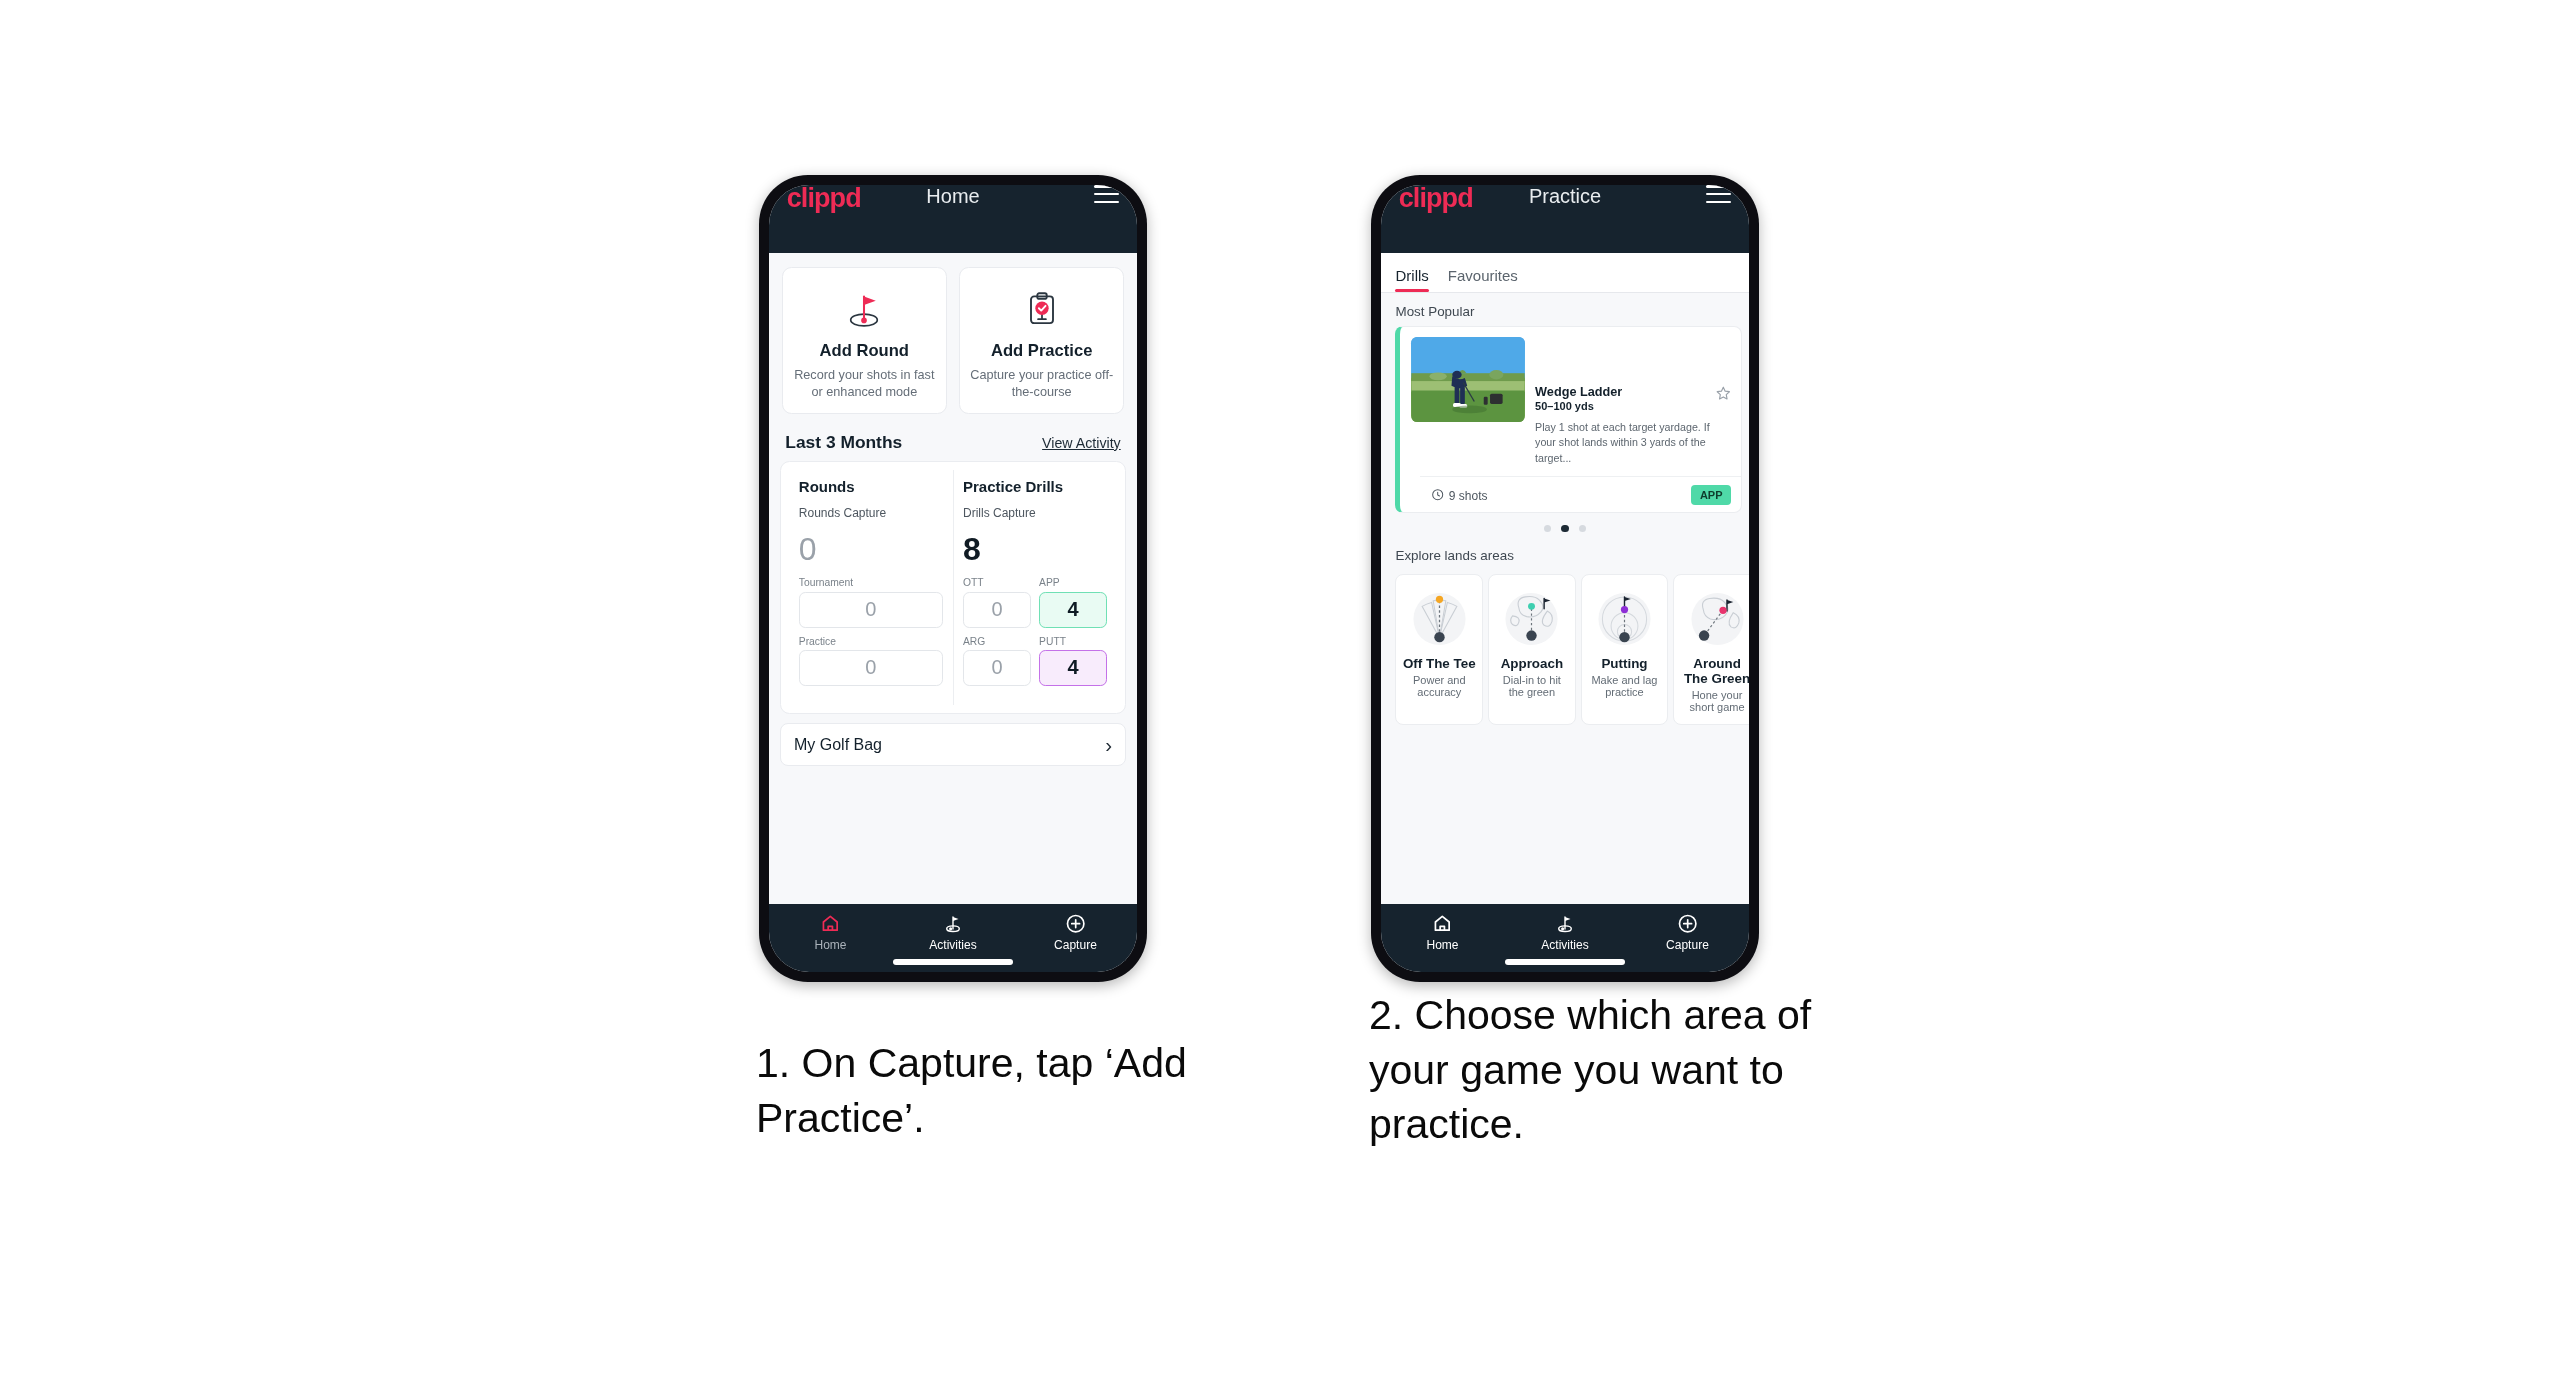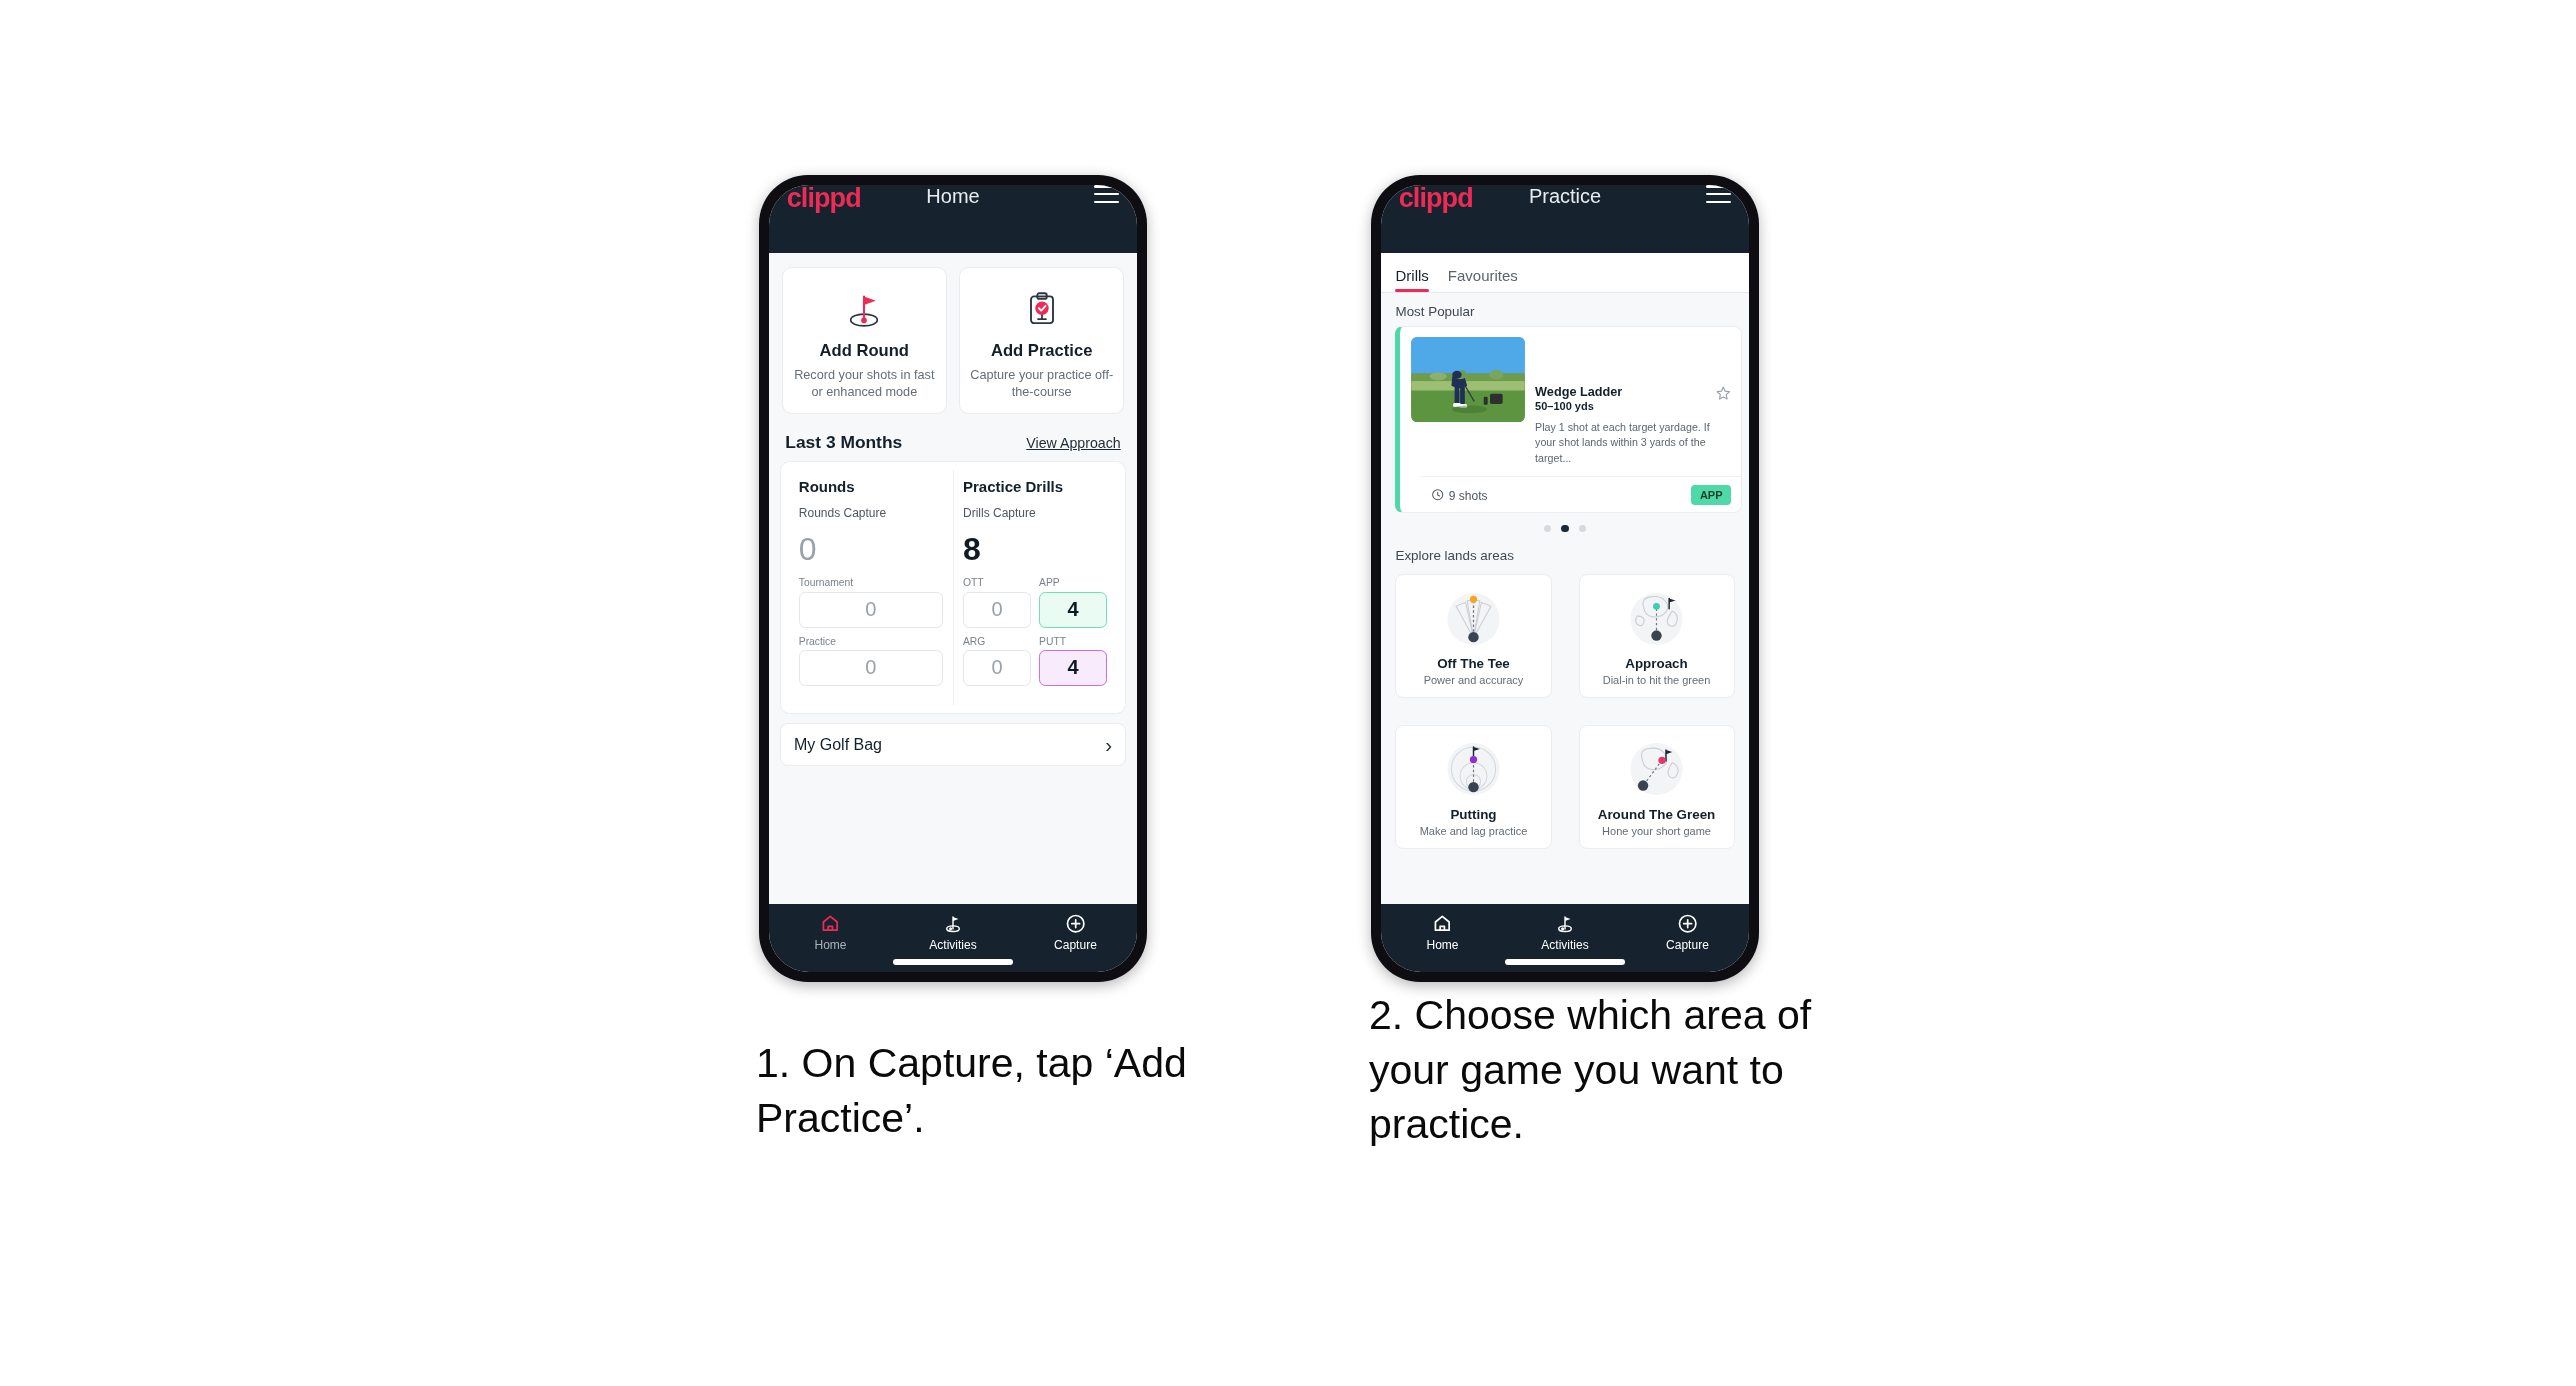--- a/index.html
+++ b/index.html
@@ -220,21 +220,21 @@
     background: #4fd9a8;
     color: #0f3d2d;
     font-size: 11px; font-weight: 700;
     padding: 4px 8.7px; border-radius: 4px;
   }
   .dots { display: flex; justify-content: center; gap: 10.3px; padding: 12.7px 0 4.7px 0; }
   .dot { width: 7.1px; height: 7.1px; border-radius: 50%; background: #d6dadf; }
   .dot.on { background: #1d2a35; }
 
   
-  .grid { display: grid; grid-template-columns: 1fr 1fr; gap: 27px; padding: 4.7px 14.2px 0 14.2px; }
+  .grid { display: grid; grid-template-columns: 1fr 1fr 1fr 1fr; gap: 5px; padding: 4.7px 14.2px 0 14.2px; }
   .skill-card {
     background: #ffffff;
     border: 0.8px solid #ebedf0;
     border-radius: 8px;
     padding: 11px 6.3px 11px 6.3px;
     text-align: center;
   }
   .skill-icon { height: 65px; display: flex; align-items: center; justify-content: center; }
   .skill-name { font-size: 13.4px; font-weight: 700; color: #13202b; margin-top: 4.7px; }
   .skill-sub { font-size: 11px; color: #636c75; margin-top: 3.2px; }
@@ -294,21 +294,21 @@
                 <path d="M24 27 L27 30 L32.5 24" fill="none" stroke="#ffffff" stroke-width="2.4" stroke-linecap="round" stroke-linejoin="round"></path>
               </svg>
             </div>
             <div class="action-title">Add Practice</div>
             <div class="action-sub">Capture your practice off-the-course</div>
           </div>
         </div>
 
         <div class="section-head">
           <div class="section-title">Last 3 Months</div>
-          <a class="section-link" href="#">View Approach</a>
+          <a class="section-link" href="#">View Activity</a>
         </div>
 
         <div class="stats-panel">
 
           <div class="stats-col">
             <div class="stats-col-title">Rounds</div>
             <div class="cap-label">Rounds Capture</div>
             <div class="cap-value zero">0</div>
 
             <div class="box-label">Tournament</div>

